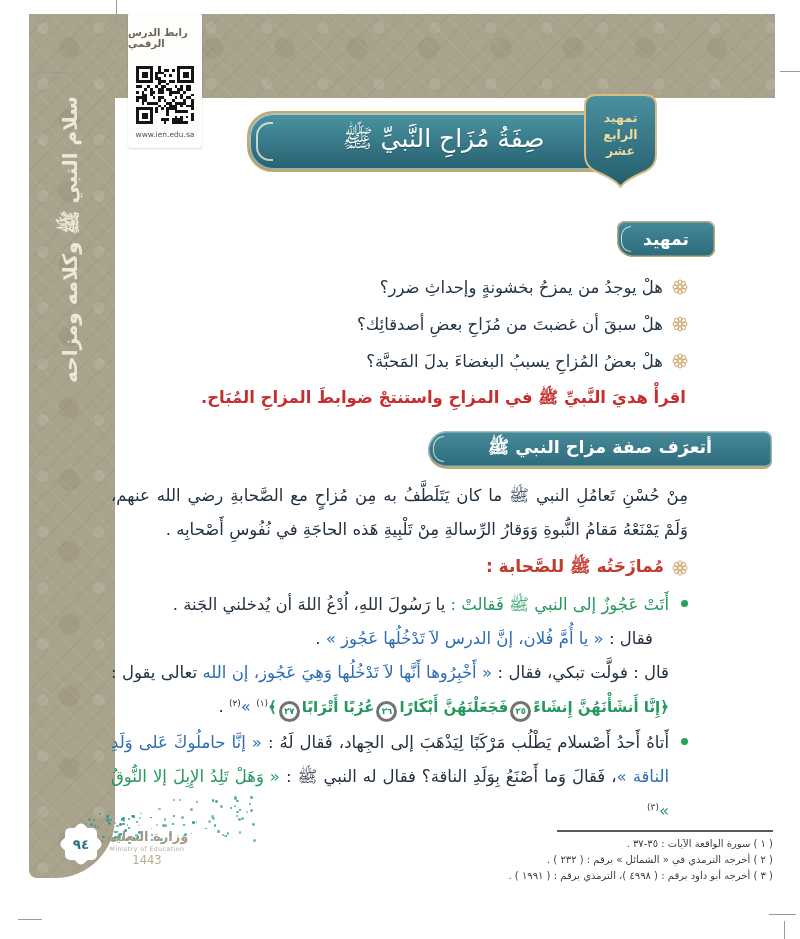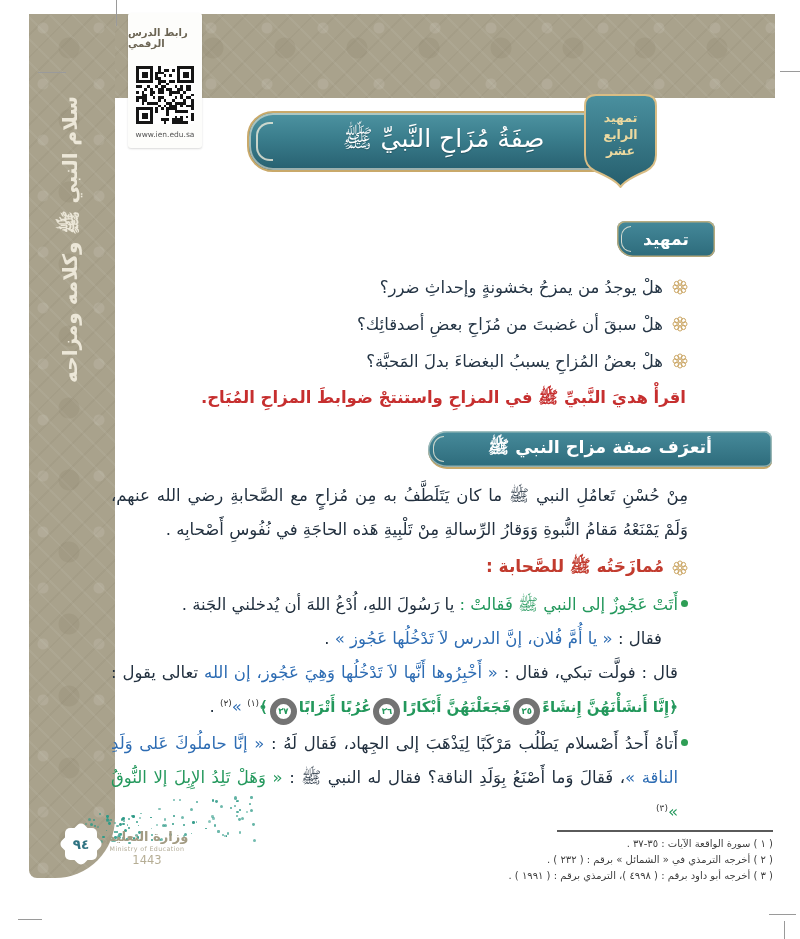--- a/index.html
+++ b/index.html
@@ -71,30 +71,30 @@
   .flower{flex:none;width:16px;height:16px;margin-top:3px;}
   .read-instruction{color:#c62f2f;font-weight:bold;font-size:16.5px;margin-top:3px;
       padding-right:2px;}
   
   .content{position:absolute;right:112px;top:479px;width:577px;direction:rtl;
       color:#22303f;font-size:16.5px;line-height:2.06;}
   .content p{margin:0;text-align:justify;}
   .intro{margin-bottom:2px !important;}
   .subheading{display:flex;align-items:center;gap:8px;color:#c23b2e;font-weight:bold;
       font-size:17px;margin:2px 0 4px 0;}
-  .hadith{display:flex;gap:3px;margin-bottom:2px;}
+  .hadith{display:flex;gap:12px;margin-bottom:2px;}
   .dot{flex:none;width:7px;height:7px;border-radius:50%;background:#2e9e55;margin-top:12px;}
   .hadith-body{flex:1;min-width:0;}
   .indent{padding-right:16px;}
   .t-green{color:#23985c;}
   .t-blue{color:#2d6cb3;}
   .t-dark{color:#22303f;}
   .verse{color:#23985c;font-weight:bold;font-size:15px;}
   .ayah{display:inline-flex;align-items:center;justify-content:center;width:15px;height:15px;
-      border:6px solid #737373;border-radius:50%;font-size:8.5px;color:#23985c;margin:0 2px;
+      border:3px solid #737373;border-radius:50%;font-size:8.5px;color:#23985c;margin:0 2px;
       vertical-align:-2px;font-weight:bold;}
   sup.fn{font-size:9px;color:#333;font-weight:normal;}
   
   .fn-sep{position:absolute;right:27px;top:830px;width:216px;height:1.5px;background:#5a5a5a;}
   .footnotes{position:absolute;right:27px;top:836px;width:240px;direction:rtl;
       font-size:10px;color:#3e3e3e;line-height:1.6;}
   .footnotes div{white-space:nowrap;}
   
   .pagenum-star{position:absolute;left:58px;top:821px;width:46px;height:46px;z-index:3;}
   .pagenum-star::before,.pagenum-star::after{content:"";position:absolute;inset:7px;background:#fff;

